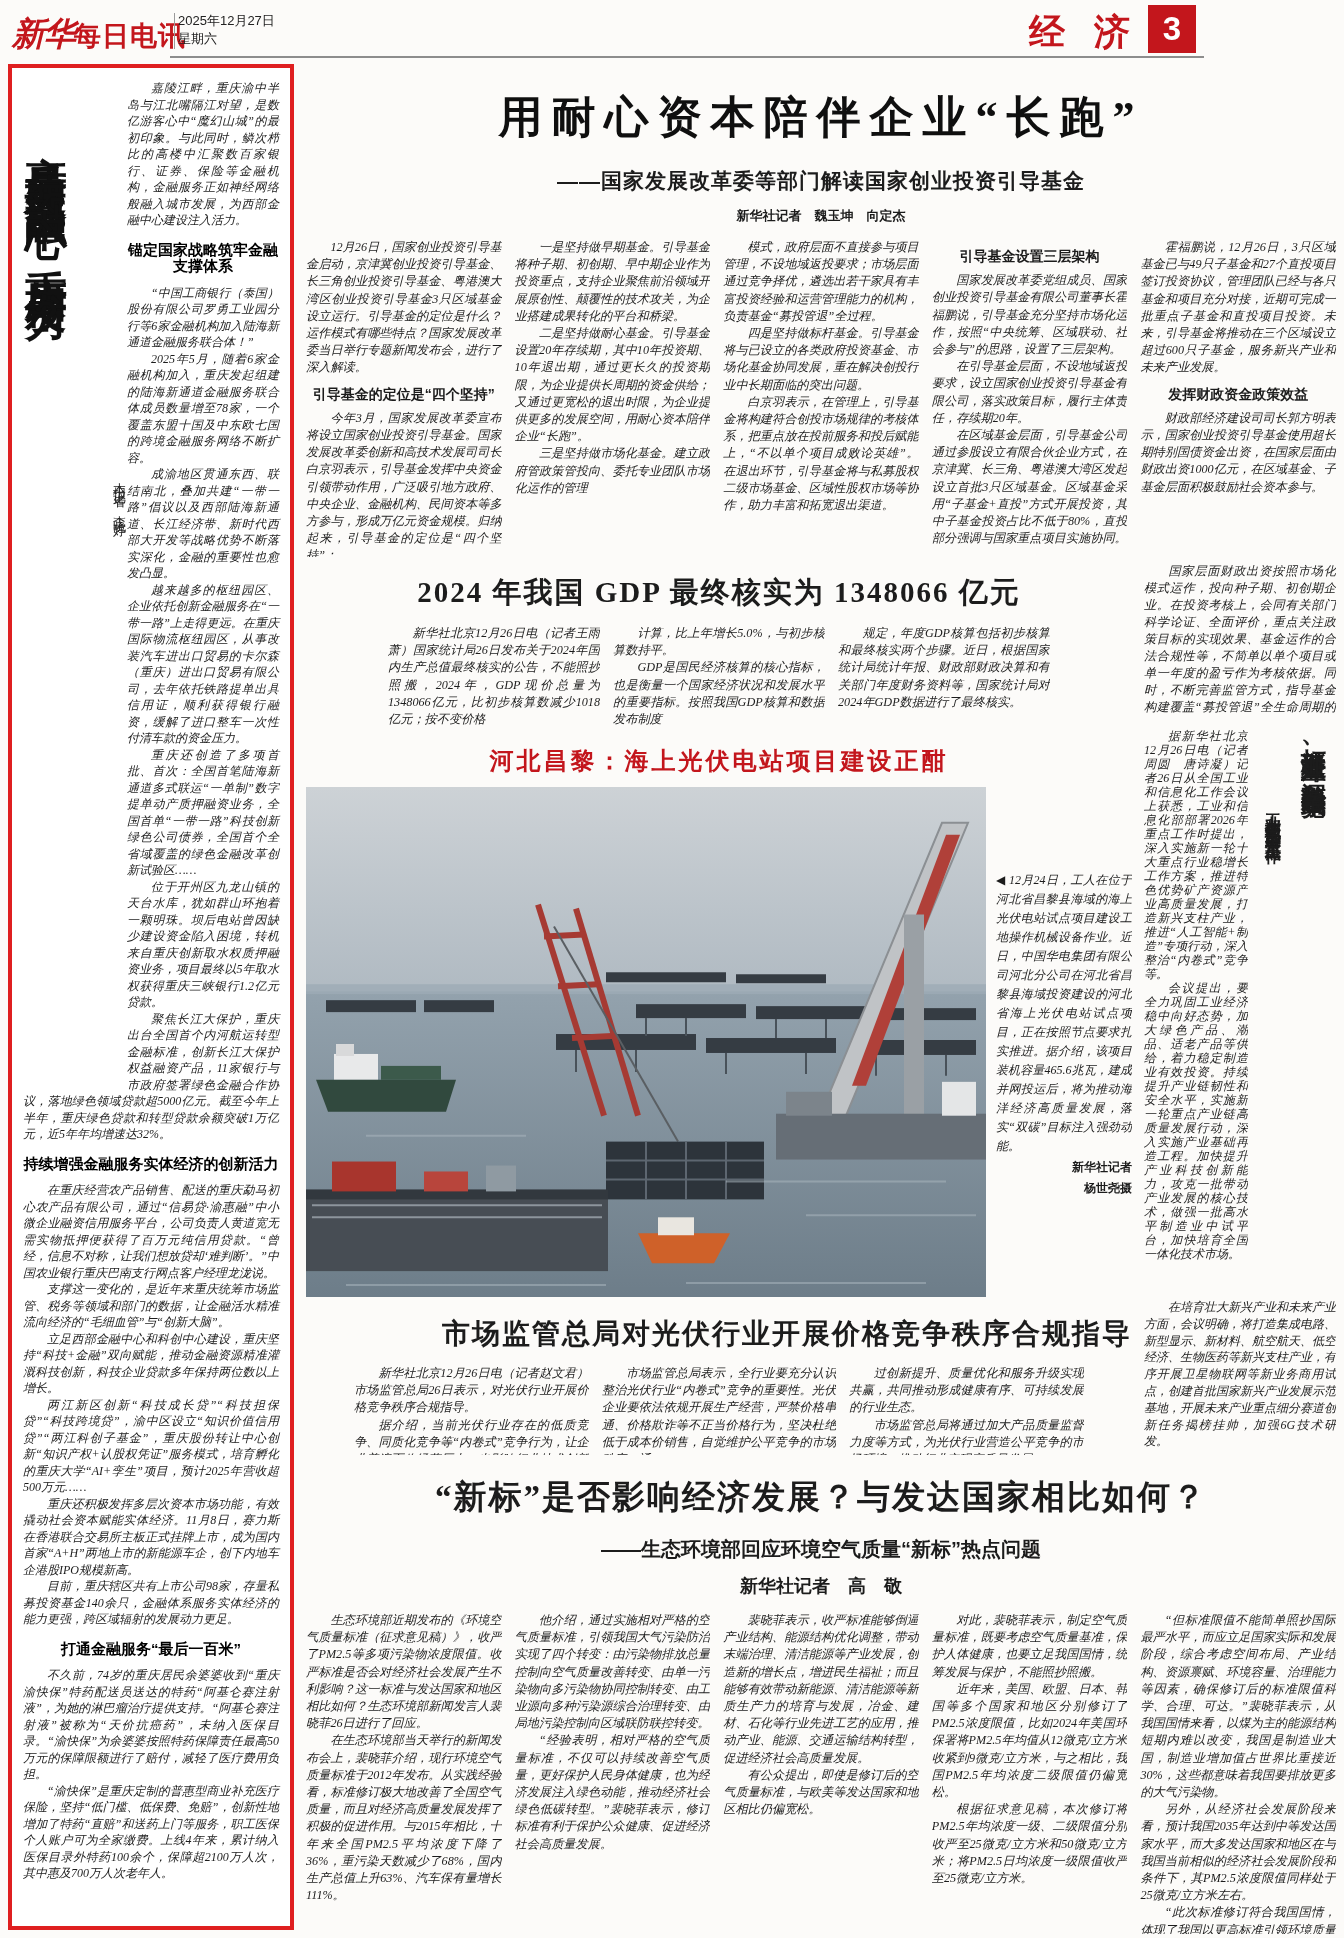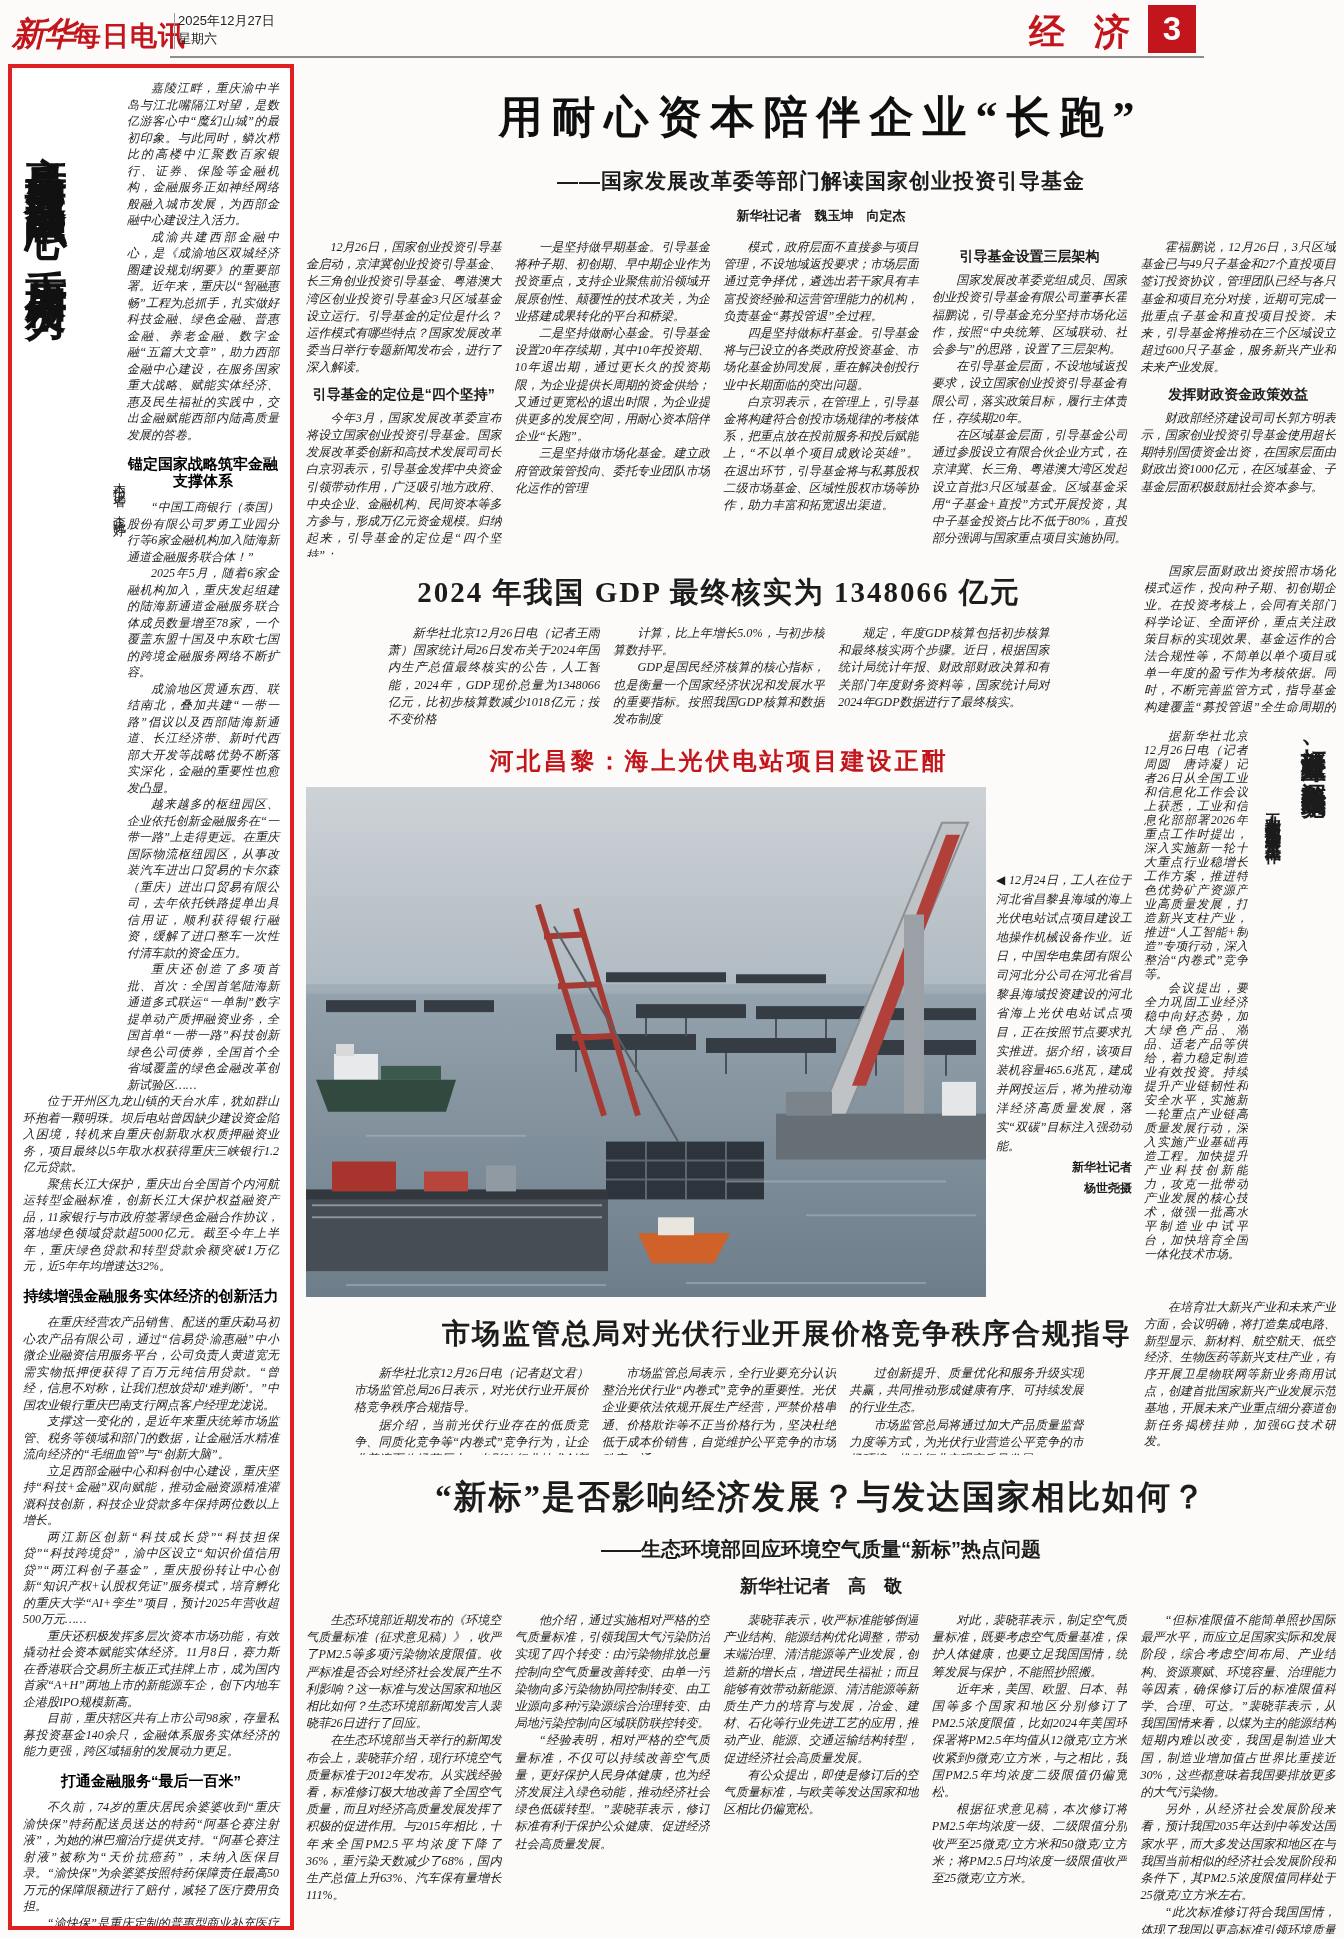--- a/index.html
+++ b/index.html
@@ -89,21 +89,20 @@
   <div class="mast-rule"></div>
 </div>
 
 <div class="left-article">
   <div class="lh">
     <div class="lh-head vert">高质量建设西部金融中心，重庆如何发力？</div>
     <div class="lh-by vert">本报记者　李晓婷</div>
   </div>
   <div>
       <p>嘉陵江畔，重庆渝中半岛与江北嘴隔江对望，是数亿游客心中“魔幻山城”的最初印象。与此同时，鳞次栉比的高楼中汇聚数百家银行、证券、保险等金融机构，金融服务正如神经网络般融入城市发展，为西部金融中心建设注入活力。</p>
-      <p>成渝共建西部金融中心，是《成渝地区双城经济圈建设规划纲要》的重要部署。近年来，重庆以“智融惠畅”工程为总抓手，扎实做好科技金融、绿色金融、普惠金融、养老金融、数字金融“五篇大文章”，助力西部金融中心建设，在服务国家重大战略、赋能实体经济、惠及民生福祉的实践中，交出金融赋能西部内陆高质量发展的答卷。</p>
     </div>
   <div class="lsub">锚定国家战略筑牢金融支撑体系</div>
   <div>
       <p>“中国工商银行（泰国）股份有限公司罗勇工业园分行等6家金融机构加入陆海新通道金融服务联合体！”</p>
       <p>2025年5月，随着6家金融机构加入，重庆发起组建的陆海新通道金融服务联合体成员数量增至78家，一个覆盖东盟十国及中东欧七国的跨境金融服务网络不断扩容。</p>
       <p>成渝地区贯通东西、联结南北，叠加共建“一带一路”倡议以及西部陆海新通道、长江经济带、新时代西部大开发等战略优势不断落实深化，金融的重要性也愈发凸显。</p>
       <p>越来越多的枢纽园区、企业依托创新金融服务在“一带一路”上走得更远。在重庆国际物流枢纽园区，从事改装汽车进出口贸易的卡尔森（重庆）进出口贸易有限公司，去年依托铁路提单出具信用证，顺利获得银行融资，缓解了进口整车一次性付清车款的资金压力。</p>
       <p>重庆还创造了多项首批、首次：全国首笔陆海新通道多式联运“一单制”数字提单动产质押融资业务，全国首单“一带一路”科技创新绿色公司债券，全国首个全省域覆盖的绿色金融改革创新试验区……</p>
       <p>位于开州区九龙山镇的天台水库，犹如群山环抱着一颗明珠。坝后电站曾因缺少建设资金陷入困境，转机来自重庆创新取水权质押融资业务，项目最终以5年取水权获得重庆三峡银行1.2亿元贷款。</p>
       <p>聚焦长江大保护，重庆出台全国首个内河航运转型金融标准，创新长江大保护权益融资产品，11家银行与市政府签署绿色金融合作协议，落地绿色领域贷款超5000亿元。截至今年上半年，重庆绿色贷款和转型贷款余额突破1万亿元，近5年年均增速达32%。</p>
@@ -171,21 +170,21 @@
         </div>
     </div>
   </div>
 
   <div class="row">
     <div class="mainleft">
 
       <div class="gdp-head">2024 年我国 GDP 最终核实为 1348066 亿元</div>
       <div class="cols gdp-cols">
         <div>
-            <p>新华社北京12月26日电（记者王雨萧）国家统计局26日发布关于2024年国内生产总值最终核实的公告，人工智能，2024年，GDP现价总量为1348066亿元，比初步核算数减少1018亿元；按不变价格</p>
+            <p>新华社北京12月26日电（记者王雨萧）国家统计局26日发布关于2024年国内生产总值最终核实的公告，不能照抄照搬，2024年，GDP现价总量为1348066亿元，比初步核算数减少1018亿元；按不变价格</p>
           </div>
         <div>
             <p>计算，比上年增长5.0%，与初步核算数持平。</p>
             <p>GDP是国民经济核算的核心指标，也是衡量一个国家经济状况和发展水平的重要指标。按照我国GDP核算和数据发布制度</p>
           </div>
         <div>
             <p>规定，年度GDP核算包括初步核算和最终核实两个步骤。近日，根据国家统计局统计年报、财政部财政决算和有关部门年度财务资料等，国家统计局对2024年GDP数据进行了最终核实。</p>
           </div>
       </div>
 

